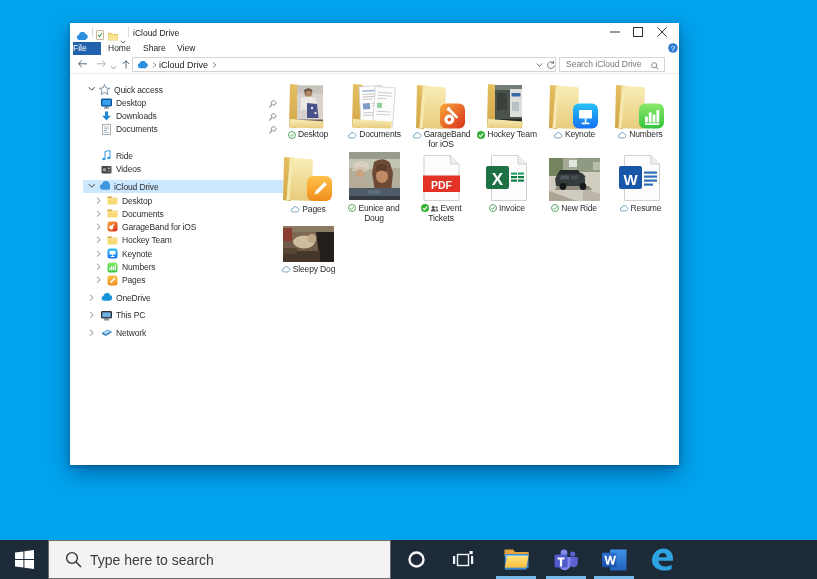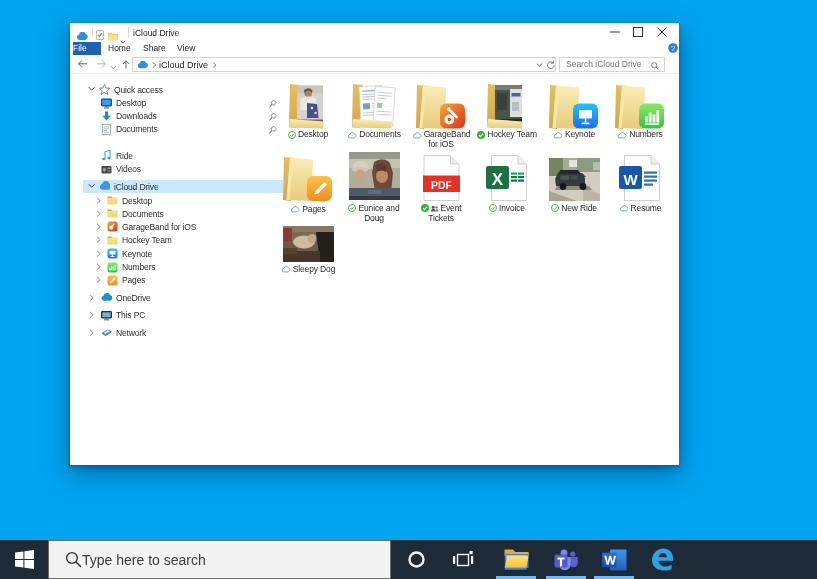--- a/index.html
+++ b/index.html
@@ -756,21 +756,21 @@
         <path d="M9.4,1.3 L19,0 V9 H9.4 Z" fill="#fff"></path>
         <path d="M0,10 H8.4 V17.6 L0,16.4 Z" fill="#fff"></path>
         <path d="M9.4,10 H19 V19 L9.4,17.7 Z" fill="#fff"></path>
       </svg>
     </div>
   <div class="abs" style="left:48px;top:0;width:343px;height:39px;background:#f3f3f3;border:1px solid #6c6c6c;display:flex;align-items:center">
     <svg style="margin-left:16px" width="17" height="17" viewBox="0 0 17 17">
         <circle cx="7" cy="7" r="5.4" fill="none" stroke="#303030" stroke-width="1.4"></circle>
         <path d="M11,11 L16,16" stroke="#303030" stroke-width="1.4"></path>
       </svg>
-    <span style="font-size:14px;color:#3c3c3c">Type here to search</span>
+    <span style="margin-left:8px;font-size:14px;color:#3c3c3c">Type here to search</span>
   </div>
   <div class="tbtn" style="left:396px">
       <svg width="19" height="19" viewBox="0 0 19 19">
         <circle cx="9.5" cy="9.5" r="7" fill="none" stroke="#f5f6f7" stroke-width="2.4"></circle>
         <circle cx="9.5" cy="9.5" r="3.4" fill="#1d2a38"></circle>
       </svg>
     </div>
   <div class="tbtn" style="left:443px">
       <svg width="21" height="19" viewBox="0 0 21 19">
         <rect x="4.5" y="4.5" width="11" height="11" fill="none" stroke="#f5f6f7" stroke-width="1.4"></rect>

